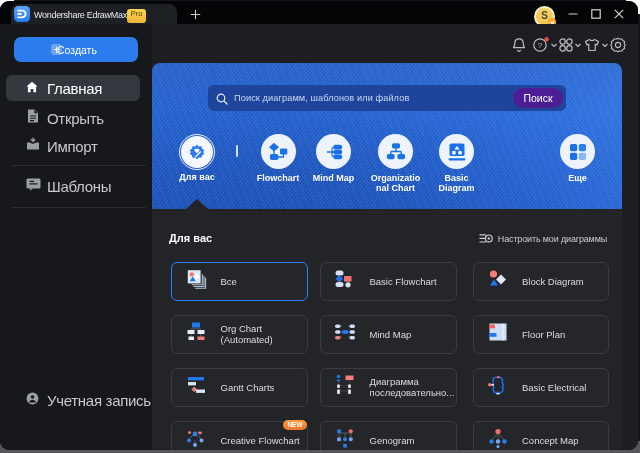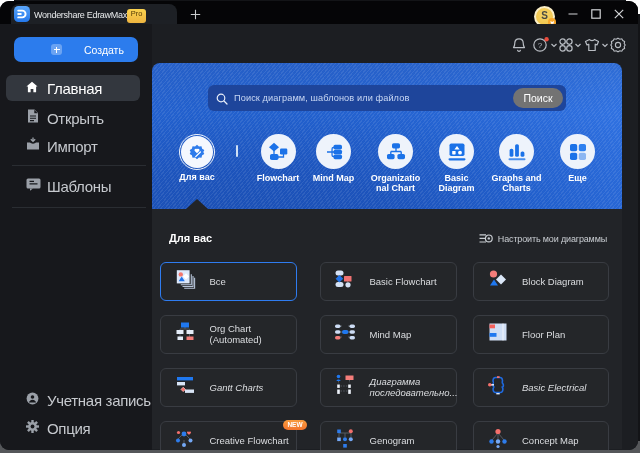--- a/index.html
+++ b/index.html
@@ -16,57 +16,57 @@
   #tabtitle { position:absolute; left:23px; top:6px; font-size:9px; color:#e8eaec; letter-spacing:-0.3px; }
   #probadge { position:absolute; left:116px; top:5px; width:19px; height:14px; border-radius:3px; background:linear-gradient(180deg,#fbd34f,#eeb440); color:#553a05; font-size:7.5px; font-weight:normal; text-align:center; line-height:10px; }
   #plusbtn { position:absolute; left:190px; top:8px; width:11px; height:11px; color:#c9cbcd; }
   
   #sidebar { position:absolute; left:0; top:23px; width:152px; height:426px; background:#17181c; }
   #createbtn { position:absolute; left:14px; top:13px; width:124px; height:25px; border-radius:7px; background:#2b7bee; background:#2c7ced; color:#fff; }
   #createbtn .ic { position:absolute; left:37px; top:7px; width:11px; height:11px; border-radius:3px; background:rgba(255,255,255,.3); }
   #createbtn .ic:before, #createbtn .ic:after { content:""; position:absolute; background:#fff; }
   #createbtn .ic:before { left:2.5px; top:4.75px; width:6px; height:1.5px; }
   #createbtn .ic:after { left:4.75px; top:2.5px; width:1.5px; height:6px; }
-  #createbtn .tx { position:absolute; left:70px; top:6.5px; font-size:10.5px;text-align:center; }
+  #createbtn .tx { position:absolute; left:43px; top:6.5px; font-size:10.5px;text-align:center; }
   .sideitem { position:absolute; left:0; width:152px; height:26px; }
   .sideitem .icon { position:absolute; left:26px; top:50%; transform:translateY(-50%); }
   .sideitem .lab { position:absolute; left:47px; top:50%; transform:translateY(-50%); font-size:15px; color:#c6c9ce; letter-spacing:-0.3px; }
   #item-home { top:51px; }
   #item-home .hl { position:absolute; left:6px; top:0; width:134px; height:26px; border-radius:6px; background:#33373e; }
   #item-home .lab { color:#fff; }
   .sidediv { position:absolute; left:12px; width:134px; height:1px; background:#2a2d32; }
   
   #main { position:absolute; left:152px; top:23px; width:486px; height:426px; background:#1c1e22; }
   #topicons { position:absolute; right:0; top:0; width:486px; height:40px; }
   
   #banner { position:absolute; left:0; top:39px; width:470px; height:171px; border-radius:8px; overflow:hidden;
      background:
        repeating-linear-gradient(130deg, rgba(255,255,255,0.085) 0 1px, rgba(255,255,255,0) 1px 2.7px),
        linear-gradient(180deg, rgba(8,24,84,0.14) 0%, rgba(8,24,84,0) 30%),
        radial-gradient(120% 150% at 18% 120%, #1a4cad 0%, #1d54bc 38%, #2260cd 60%, #2b6bda 80%, #3478e8 100%);
   }
   #searchbar { position:absolute; left:56px; top:22px; width:358px; height:26px; border-radius:6px; background:#1e459b; }
   #searchbar .ph { position:absolute; left:26px; top:8px; font-size:9.2px; color:#c9d8f4; letter-spacing:0.1px; }
-  #searchbtn { position:absolute; right:3px; top:3px; width:50px; height:20px; border-radius:10px; background:#737373; color:#fff; font-size:10.5px; text-align:center; line-height:20px; }
+  #searchbtn { position:absolute; right:3px; top:3px; width:50px; height:20px; border-radius:10px; background:#4c1d95; color:#fff; font-size:10.5px; text-align:center; line-height:20px; }
   .cat { position:absolute; top:71px; text-align:center; }
   .cat .circ { margin:0 auto; width:35px; height:35px; border-radius:50%; background:#eef3fb; position:relative; }
   .cat .lab { margin-top:5px; font-size:9px; font-weight:bold; color:#fff; line-height:9.5px; }
   #cat0 .circ { width:32px; height:32px; background:#f4f8fe; outline:1.3px solid #eef4fc; outline-offset:1.6px; margin-top:1.5px; }
   .catdiv { position:absolute; left:84px; top:82px; width:1.5px; height:12px; background:#cfe0f5; border-radius:1px; }
   
   #notch { position:absolute; left:34px; top:175px; width:0; height:0; border-left:11px solid transparent; border-right:11px solid transparent; border-bottom:10px solid #222428; z-index:2; }
   #panel { position:absolute; left:0; top:184.5px; width:470px; height:240.5px; background:#222428; }
   #panelhead { position:absolute; left:17px; top:23px; font-size:11px; font-weight:bold; color:#fff; }
   #customize { position:absolute; right:15px; top:24px; font-size:9px; color:#c9cdd2; letter-spacing:-0.15px; }
   .card { position:absolute; width:136.5px; height:39.5px; border-radius:6px; background:#242629; border:1px solid #393c42; }
   .card.sel { border:1.5px solid #2f7cf0; }
   .card .cic { position:absolute; left:13px; top:50%; transform:translateY(-50%); }
   .card .ct { position:absolute; left:48.5px; top:50%; transform:translateY(-50%); font-size:9.5px; color:#dcdee1; line-height:11px; }
-  .r0 { top:53px; } .r1 { top:106px; } .r2 { top:159px;font-style:italic; } .r3 { top:212px; }
-  .c0 { left:8px; } .c1 { left:168px; } .c2 { left:320.5px; }
+  .r0 { top:53px; } .r1 { top:106px; } .r2 { top:159px; } .r3 { top:212px; }
+  .c0 { left:19px; } .c1 { left:168px; } .c2 { left:320.5px; }
   #newbadge { position:absolute; left:131px; top:211px; width:24px; height:10px; border-radius:5px; background:linear-gradient(180deg,#f89c3e,#f2742c); color:#fff; font-size:6.5px; font-weight:bold; text-align:center; line-height:10px; z-index:3; }
 </style>
 </head>
 <body>
 <div id="stage">
   <div id="corner-tl"></div>
     <div id="corner-tr"></div>
   <div id="strip-bottom"></div>
   <div id="win">
     <div id="titlebar">
@@ -138,33 +138,20 @@
         </div>
       <div class="sidediv" style="top:183px;"></div>
       <div class="sideitem" id="item-account" style="top:363px;">
           <span class="icon" id="ic-account"><svg width="13" height="13" viewBox="0 0 15 15">
               <circle cx="7.5" cy="7.5" r="6.8" fill="#9ba0a8"></circle>
               <circle cx="7.5" cy="5.8" r="2.1" fill="#17181c"></circle>
               <path d="M3.4 12.2 c0.6-2.6 2.2-3.4 4.1-3.4 s3.5 0.8 4.1 3.4" fill="#17181c"></path>
             </svg></span>
           <span class="lab">Учетная запись</span>
         </div>
-      <div class="sideitem" id="item-option" style="top:391px;">
-          <span class="icon" id="ic-option"><svg width="13" height="13" viewBox="0 0 13 13">
-              <g fill="#9ba0a8">
-                <rect x="5.3" y="0" width="2.4" height="13"></rect>
-                <rect x="5.3" y="0" width="2.4" height="13" transform="rotate(45 6.5 6.5)"></rect>
-                <rect x="5.3" y="0" width="2.4" height="13" transform="rotate(90 6.5 6.5)"></rect>
-                <rect x="5.3" y="0" width="2.4" height="13" transform="rotate(135 6.5 6.5)"></rect>
-                <circle cx="6.5" cy="6.5" r="4.4"></circle>
-              </g>
-              <circle cx="6.5" cy="6.5" r="1.9" fill="#17181c"></circle>
-            </svg></span>
-          <span class="lab">Опция</span>
-        </div>
     </div>
     <div id="main">
       <div id="topicons">
         <svg style="position:absolute;left:359px;top:13px;" width="16" height="16" viewBox="0 0 16 16">
             <path d="M8 1.8 c-2.8 0 -4.2 2 -4.2 4.2 c0 3 -1.3 4.6 -1.3 4.6 h11 s-1.3-1.6 -1.3-4.6 c0-2.2 -1.4-4.2 -4.2-4.2 Z" fill="none" stroke="#b9bdc3" stroke-width="1.2" stroke-linejoin="round"></path>
             <path d="M6.4 12.8 c0.3 1 1 1.5 1.6 1.5 s1.3-0.5 1.6-1.5" fill="none" stroke="#b9bdc3" stroke-width="1.2"></path>
           </svg>
         <svg style="position:absolute;left:381px;top:13px;" width="24" height="16" viewBox="0 0 24 16">
             <circle cx="7" cy="8" r="6.2" fill="none" stroke="#b9bdc3" stroke-width="1.2"></circle>
             <text x="7" y="10.8" font-size="8" fill="#b9bdc3" text-anchor="middle" font-family="Liberation Sans">?</text>
@@ -244,31 +231,20 @@
         <div class="cat" style="left:206.5px;width:74px;">
             <div class="circ">
               <svg width="20" height="20" viewBox="0 0 20 20" style="position:absolute;left:7.5px;top:7.5px;">
                 <path d="M10 6 V9.5 M4.8 9.5 H15.2 M4.8 9.5 V12 M15.2 9.5 V12" stroke="#1b72e8" stroke-width="1.4" fill="none"></path>
                 <rect x="6" y="1.2" width="8" height="5.2" rx="1.6" fill="#1b72e8"></rect>
                 <rect x="1" y="12" width="7.6" height="5.2" rx="1.6" fill="#1b72e8"></rect>
                 <rect x="11.4" y="12" width="7.6" height="5.2" rx="1.6" fill="#1b72e8"></rect>
               </svg>
             </div>
             <div class="lab">Organizatio<br>nal Chart</div>
-          </div>
-        <div class="cat" style="left:329.5px;width:70px;">
-            <div class="circ">
-              <svg width="20" height="20" viewBox="0 0 20 20" style="position:absolute;left:7.5px;top:7.5px;">
-                <rect x="2.6" y="6.8" width="3.8" height="8" rx="1.6" fill="#1b72e8"></rect>
-                <rect x="8.1" y="2.2" width="3.8" height="12.6" rx="1.6" fill="#1b72e8"></rect>
-                <rect x="13.6" y="9.5" width="3.8" height="5.3" rx="1.6" fill="#1b72e8"></rect>
-                <rect x="1.5" y="16.2" width="17" height="2" rx="1" fill="#4a90ee"></rect>
-              </svg>
-            </div>
-            <div class="lab">Graphs and<br>Charts</div>
           </div>
         <div class="cat" style="left:390.5px;width:70px;">
             <div class="circ">
               <svg width="20" height="20" viewBox="0 0 20 20" style="position:absolute;left:7.5px;top:7.5px;">
                 <rect x="2" y="2" width="7.2" height="7.2" rx="1.8" fill="#1b72e8"></rect>
                 <rect x="10.8" y="2" width="7.2" height="7.2" rx="1.8" fill="#2e80f0"></rect>
                 <rect x="2" y="10.8" width="7.2" height="7.2" rx="1.8" fill="#1b72e8"></rect>
                 <rect x="10.8" y="10.8" width="7.2" height="7.2" rx="1.8" fill="#8cb6f2"></rect>
               </svg>
             </div>

